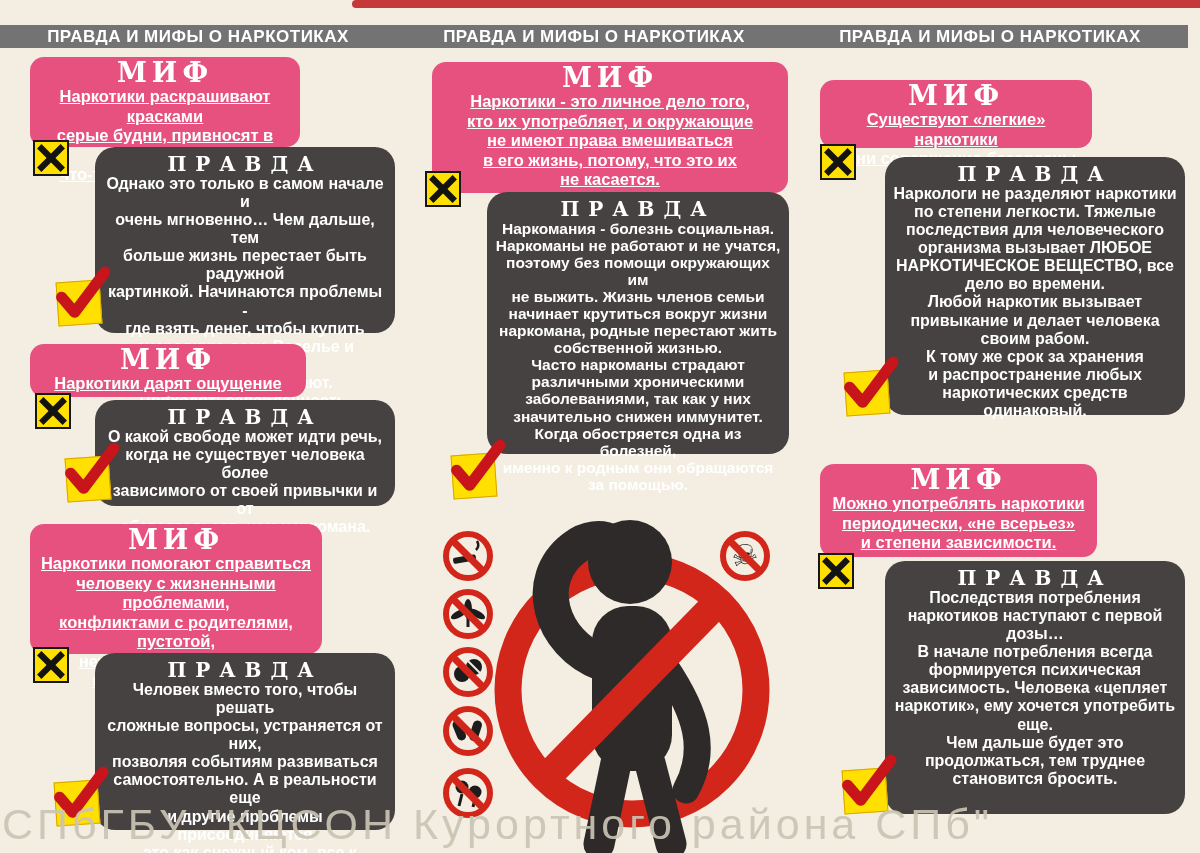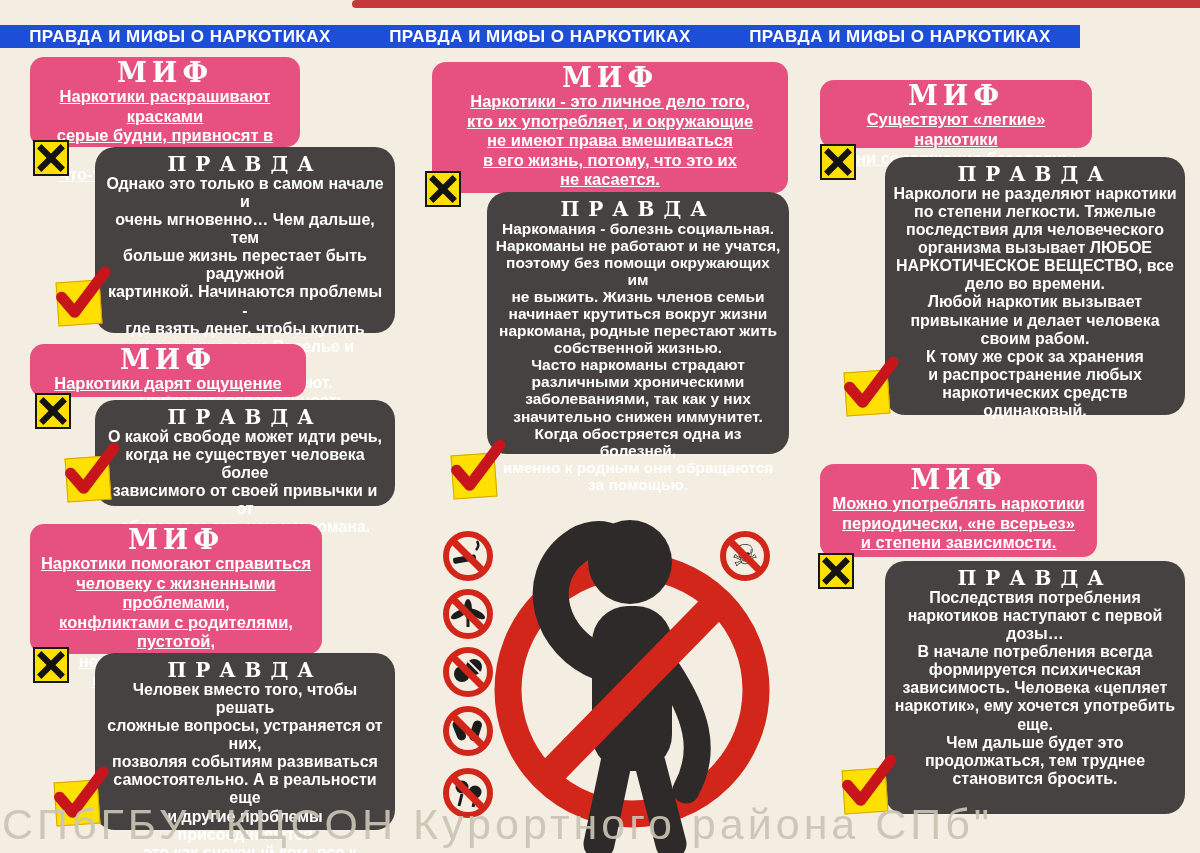--- a/index.html
+++ b/index.html
@@ -3,22 +3,22 @@
 <meta charset="utf-8">
 <style>
   html,body{margin:0;padding:0;}
   .poster{
     position:relative; width:1200px; height:853px;
     background:#f3eee1; overflow:hidden;
     font-family:"Liberation Sans", sans-serif;
   }
   .top-strip{position:absolute; left:352px; top:0; width:848px; height:8px;
     background:#c5393b; border-radius:4px 0 0 4px;}
-  .header-bar{position:absolute; left:0; top:25px; width:1080px; height:23px;
-    background:#1d4ed8; display:flex;}
+  .header-bar{position:absolute; left:0; top:25px; width:1188px; height:23px;
+    background:#737373; display:flex;}
   .header-cell{flex:1; display:flex; align-items:center; justify-content:center;}
   .header-title{color:#fff; font-weight:bold; font-size:17px; letter-spacing:.5px; white-space:nowrap;}
   .myth-box{position:absolute; background:#e75180; border-radius:14px; color:#fff;
     text-align:center; padding:2px 6px; box-sizing:border-box;}
   .myth-label{font-family:"DejaVu Serif", serif; font-weight:bold; font-size:27px;
     letter-spacing:5px; line-height:1.05; color:#fff;}
   .myth-text{font-weight:bold; font-size:16.5px; line-height:1.18; white-space:pre-line;text-decoration:underline;}
   .truth-box{position:absolute; background:#464241; border-radius:20px; color:#fff;
     text-align:center; padding:6px 8px; box-sizing:border-box;}
   .truth-label{font-family:"DejaVu Serif", serif; font-weight:bold; font-size:20px;

